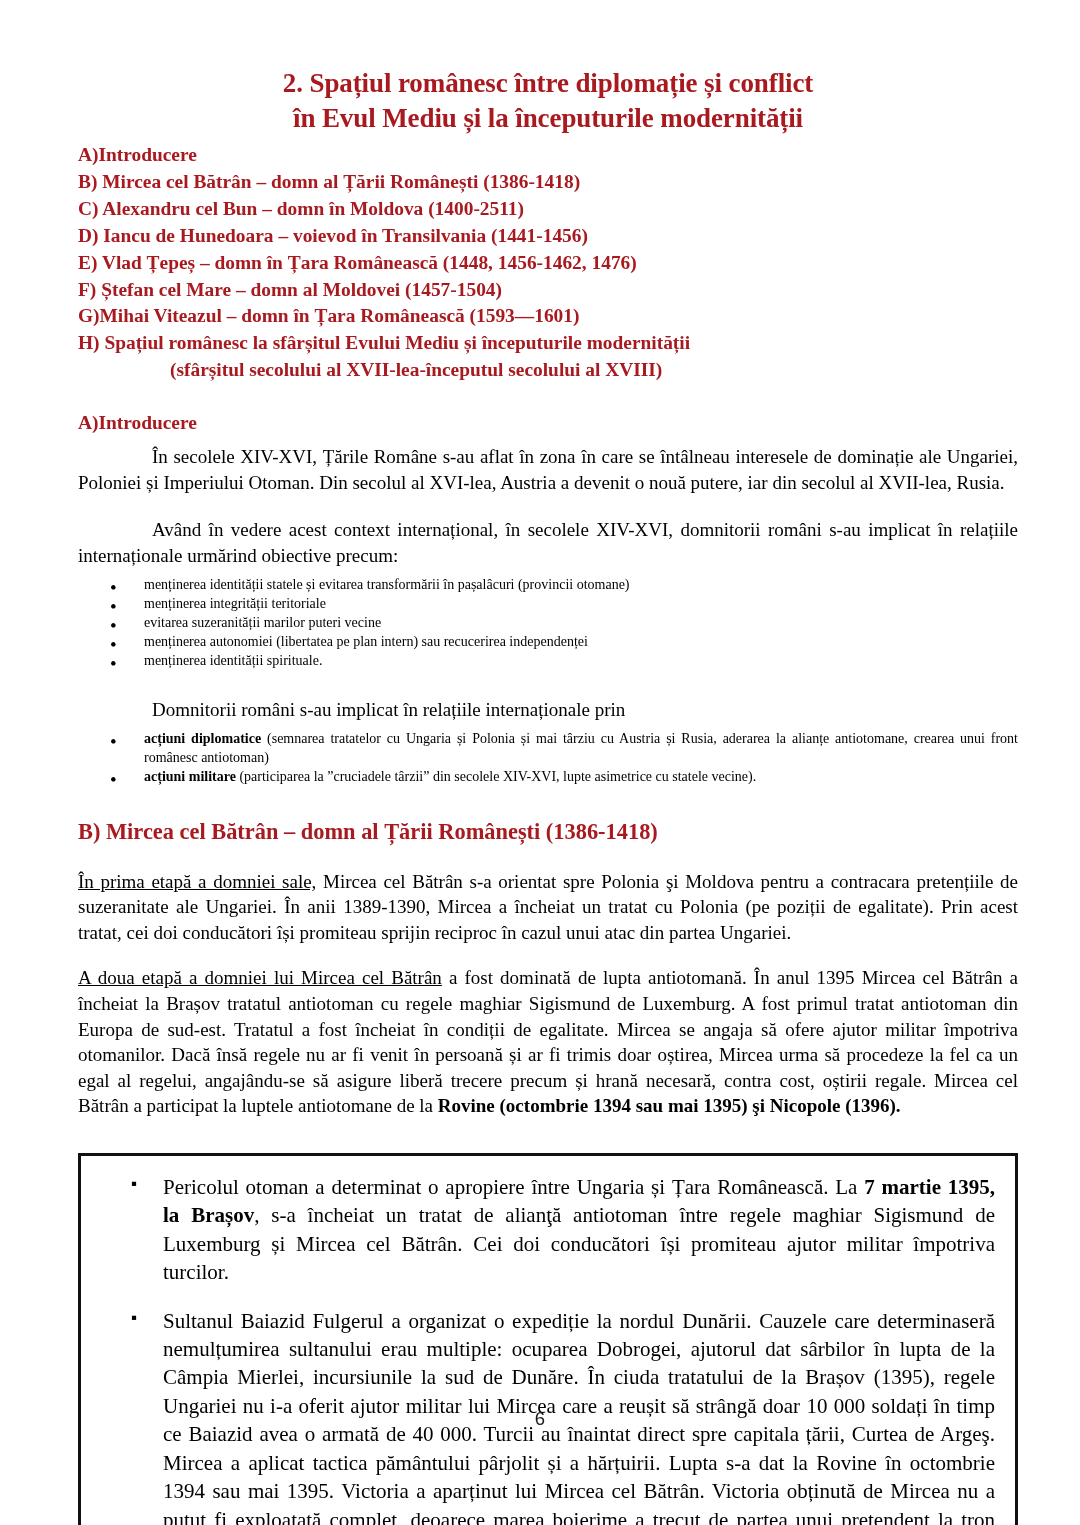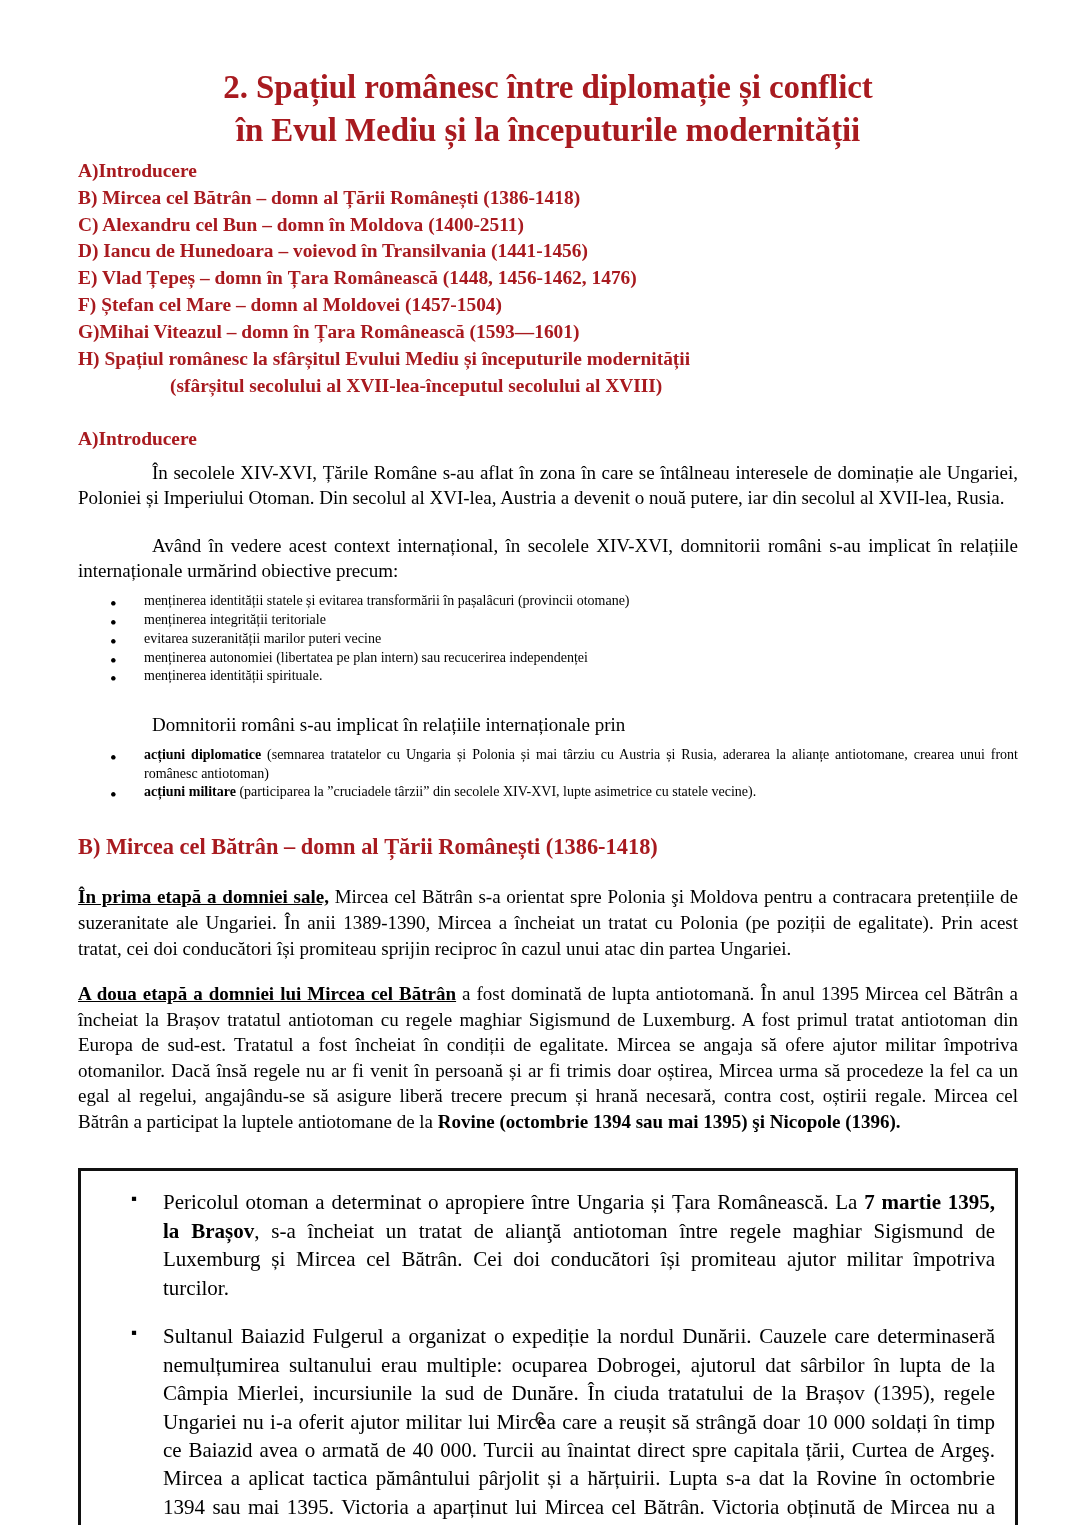--- a/index.html
+++ b/index.html
@@ -22,21 +22,21 @@
     width: 1080px;
     height: 1525px;
     box-sizing: border-box;
     padding: 66px 62px 0 78px;
   }
 
   
   .doc-title {
     color: #a81a1f;
     font-weight: bold;
-    font-size: 33px;
+    font-size: 27px;
     line-height: 1.30;
     text-align: center;
     margin: 0 0 6px 0;
     letter-spacing: -0.1px;
   }
   .doc-title .tline { display: block; }
 
   
   .toc {
     margin: 0 0 0 0;
@@ -89,21 +89,21 @@
   ul.dots > li::before {
     content: "\2022";
     position: absolute;
     left: 32px;
     top: -1px;
     font-size: 19px;
     line-height: 1.345;
   }
   ul.dots.justified > li { text-align: justify; }
 
-  .u { text-decoration: underline; font-weight: bold; }
+  .u { text-decoration: underline; font-weight: normal; }
   .b { font-weight: bold; margin-top: 17px; }
 
   
   .box {
     border: 3px solid #111111;
     box-sizing: border-box;
     margin: 0;
     padding: 17px 20px 16px 20px;
   }
   ul.squares {

